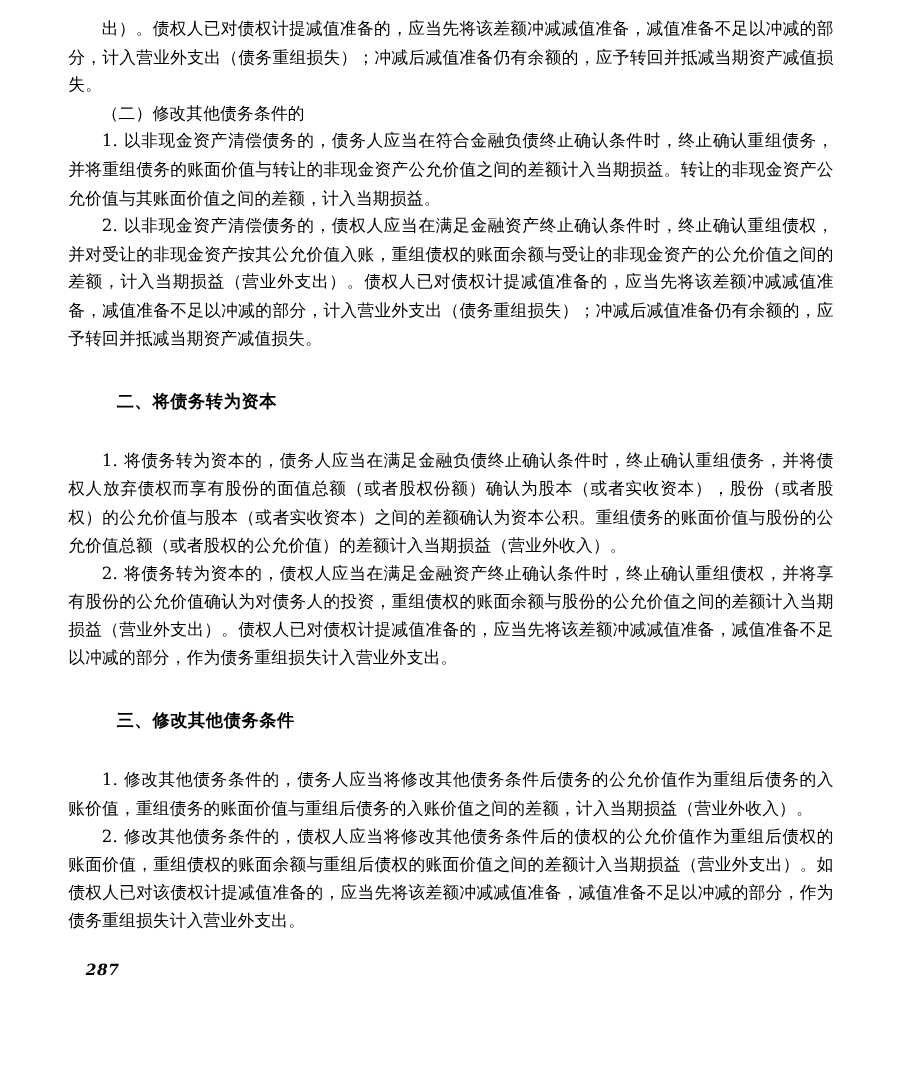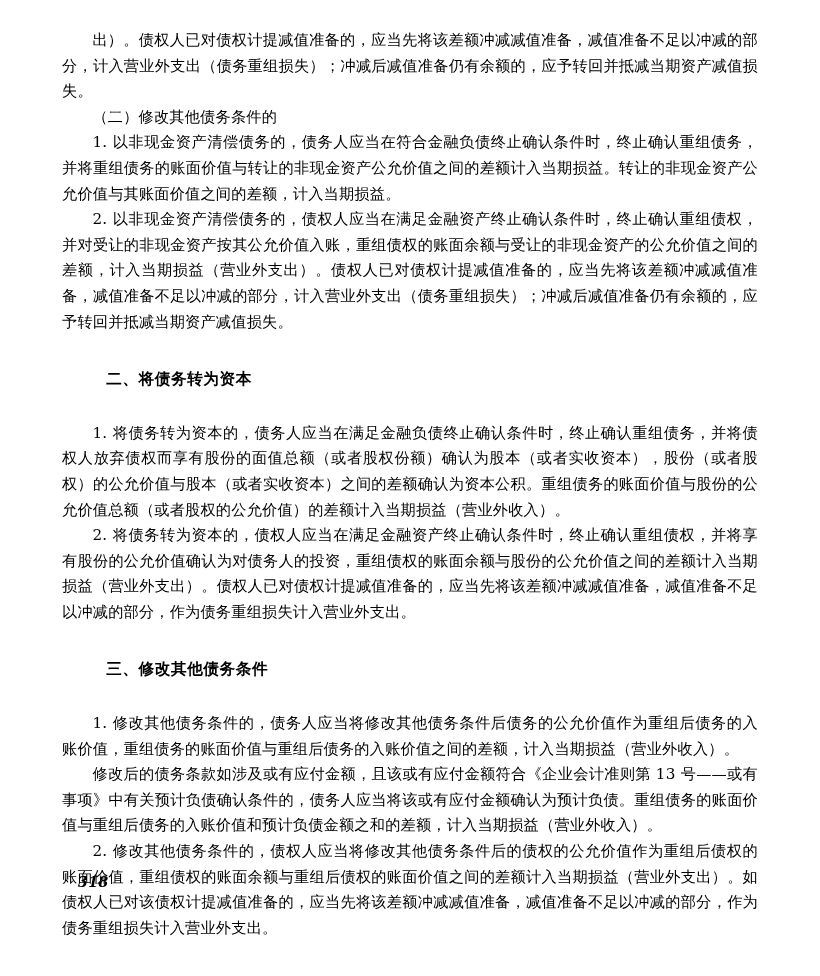--- a/index.html
+++ b/index.html
@@ -12,21 +12,21 @@
     height: 976px;
     font-family: "DejaVu Serif", "Liberation Serif", serif;
     color: #000000;
     overflow: hidden;
   }
   .page {
     position: relative;
     width: 820px;
     height: 904px;
     box-sizing: border-box;
-    padding: 28px 62px 0 62px;
+    padding: 14px 62px 0 62px;
   }
   .body-text {
     font-size: 15.2px;
     line-height: 25.6px;
     text-align: justify;
     text-justify: inter-ideograph;
     letter-spacing: 0.2px;
   }
   p.para {
     margin: 0;
@@ -76,19 +76,18 @@
     <div class="gap-after-heading"></div>
 
     <p class="para">1. 将债务转为资本的，债务人应当在满足金融负债终止确认条件时，终止确认重组债务，并将债权人放弃债权而享有股份的面值总额（或者股权份额）确认为股本（或者实收资本），股份（或者股权）的公允价值与股本（或者实收资本）之间的差额确认为资本公积。重组债务的账面价值与股份的公允价值总额（或者股权的公允价值）的差额计入当期损益（营业外收入）。</p>
     <p class="para">2. 将债务转为资本的，债权人应当在满足金融资产终止确认条件时，终止确认重组债权，并将享有股份的公允价值确认为对债务人的投资，重组债权的账面余额与股份的公允价值之间的差额计入当期损益（营业外支出）。债权人已对债权计提减值准备的，应当先将该差额冲减减值准备，减值准备不足以冲减的部分，作为债务重组损失计入营业外支出。</p>
 
     <div class="gap-before-heading"></div>
     <h2 class="section-heading">三、修改其他债务条件</h2>
     <div class="gap-after-heading"></div>
 
     <p class="para">1. 修改其他债务条件的，债务人应当将修改其他债务条件后债务的公允价值作为重组后债务的入账价值，重组债务的账面价值与重组后债务的入账价值之间的差额，计入当期损益（营业外收入）。</p>
-    <p class="para cont">修改后的债务条款如涉及或有应付金额，且该或有应付金额符合《企业会计准则第 13 号——或有事项》中有关预计负债确认条件的，债务人应当将该或有应付金额确认为预计负债。重组债务的账面价值与重组后债务的入账价值和预计负债金额之和的差额，计入当期损益（营业外收入）。</p>
     <p class="para">2. 修改其他债务条件的，债权人应当将修改其他债务条件后的债权的公允价值作为重组后债权的账面价值，重组债权的账面余额与重组后债权的账面价值之间的差额计入当期损益（营业外支出）。如债权人已对该债权计提减值准备的，应当先将该差额冲减减值准备，减值准备不足以冲减的部分，作为债务重组损失计入营业外支出。</p>
 
   </div>
 
-  <div class="page-number">318</div>
+  <div class="page-number">287</div>
 </div>
 
 </body></html>

